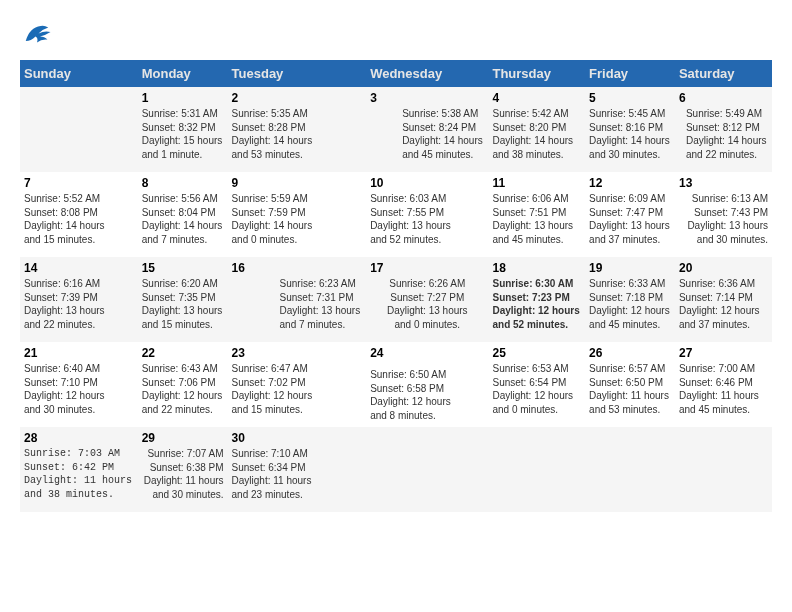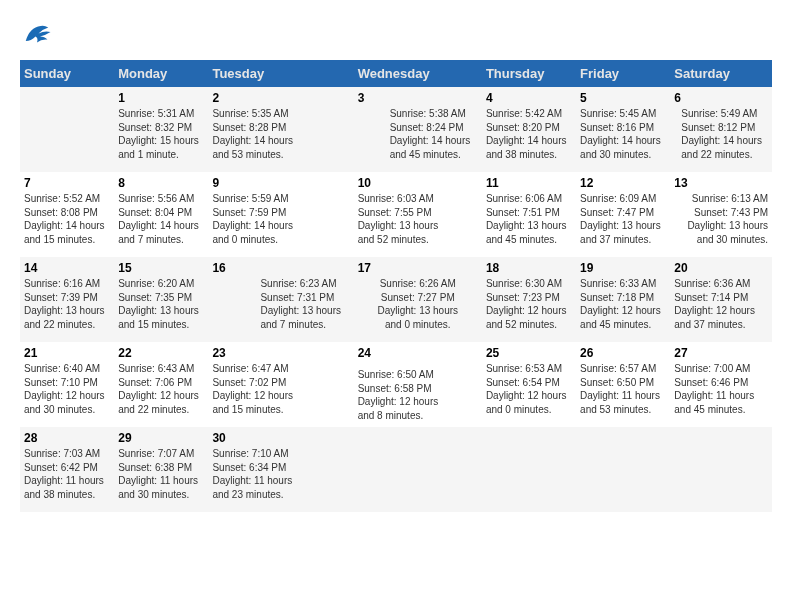--- a/index.html
+++ b/index.html
@@ -239,21 +239,21 @@
         </td>
         <td>
           <span class="day-num">17</span>
           <div class="day-info" style="white-space: pre-line; text-align: center;">Sunrise: 6:26 AM
 Sunset: 7:27 PM
 Daylight: 13 hours
 and 0 minutes.</div>
         </td>
         <td>
           <span class="day-num">18</span>
-          <div class="day-info" style="white-space: pre-line;">Sunrise: 6:30 AM
+          <div class="day-info" style="white-space: pre-line; font-weight: bold;">Sunrise: 6:30 AM
 Sunset: 7:23 PM
 Daylight: 12 hours
 and 52 minutes.</div>
         </td>
         <td>
           <span class="day-num">19</span>
           <div class="day-info" style="white-space: pre-line;">Sunrise: 6:33 AM
 Sunset: 7:18 PM
 Daylight: 12 hours
 and 45 minutes.</div>
@@ -313,28 +313,28 @@
           <span class="day-num">27</span>
           <div class="day-info" style="white-space: pre-line;">Sunrise: 7:00 AM
 Sunset: 6:46 PM
 Daylight: 11 hours
 and 45 minutes.</div>
         </td>
       </tr>
       <tr>
         <td>
           <span class="day-num">28</span>
-          <div class="day-info" style="white-space: pre-line;">Sunrise: 7:03 AM
+          <div class="day-info" style="white-space: pre-line; font-family: Liberation Mono, monospace;">Sunrise: 7:03 AM
 Sunset: 6:42 PM
 Daylight: 11 hours
 and 38 minutes.</div>
         </td>
         <td>
           <span class="day-num">29</span>
-          <div class="day-info" style="white-space: pre-line;">Sunrise: 7:07 AM
+          <div class="day-info" style="white-space: pre-line; text-align: right;">Sunrise: 7:07 AM
 Sunset: 6:38 PM
 Daylight: 11 hours
 and 30 minutes.</div>
         </td>
         <td>
           <span class="day-num">30</span>
           <div class="day-info" style="white-space: pre-line;">Sunrise: 7:10 AM
 Sunset: 6:34 PM
 Daylight: 11 hours
 and 23 minutes.</div>

